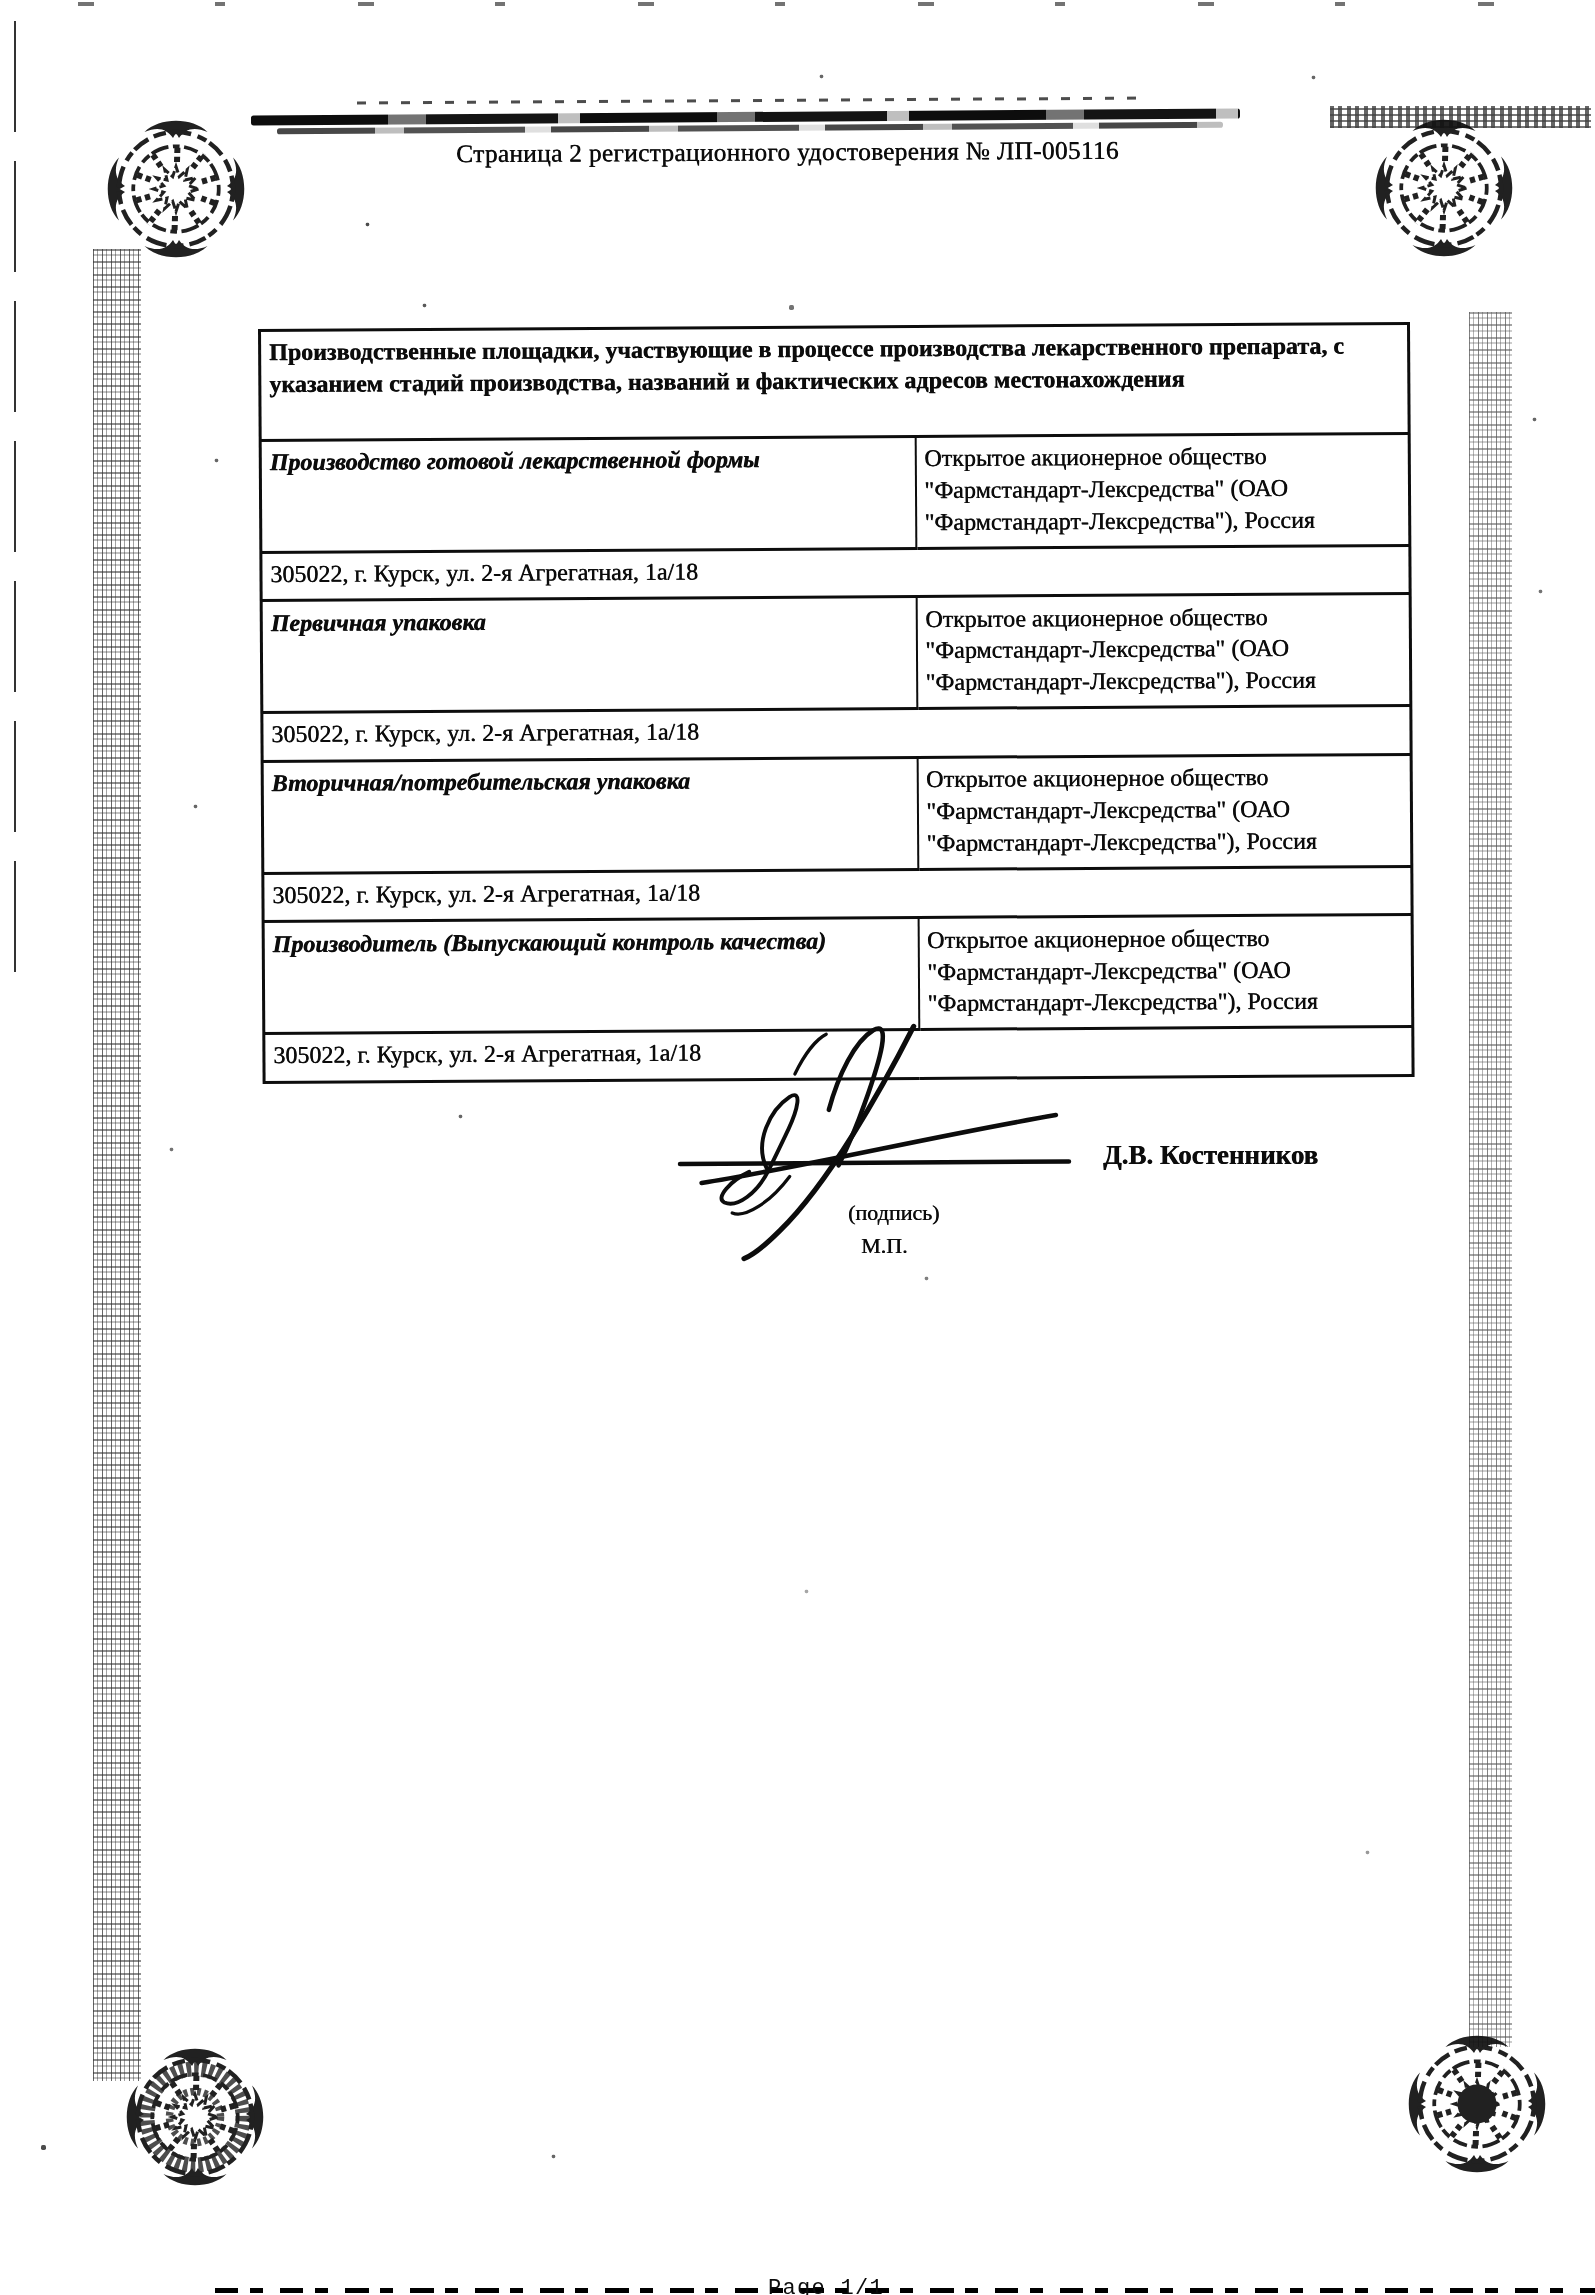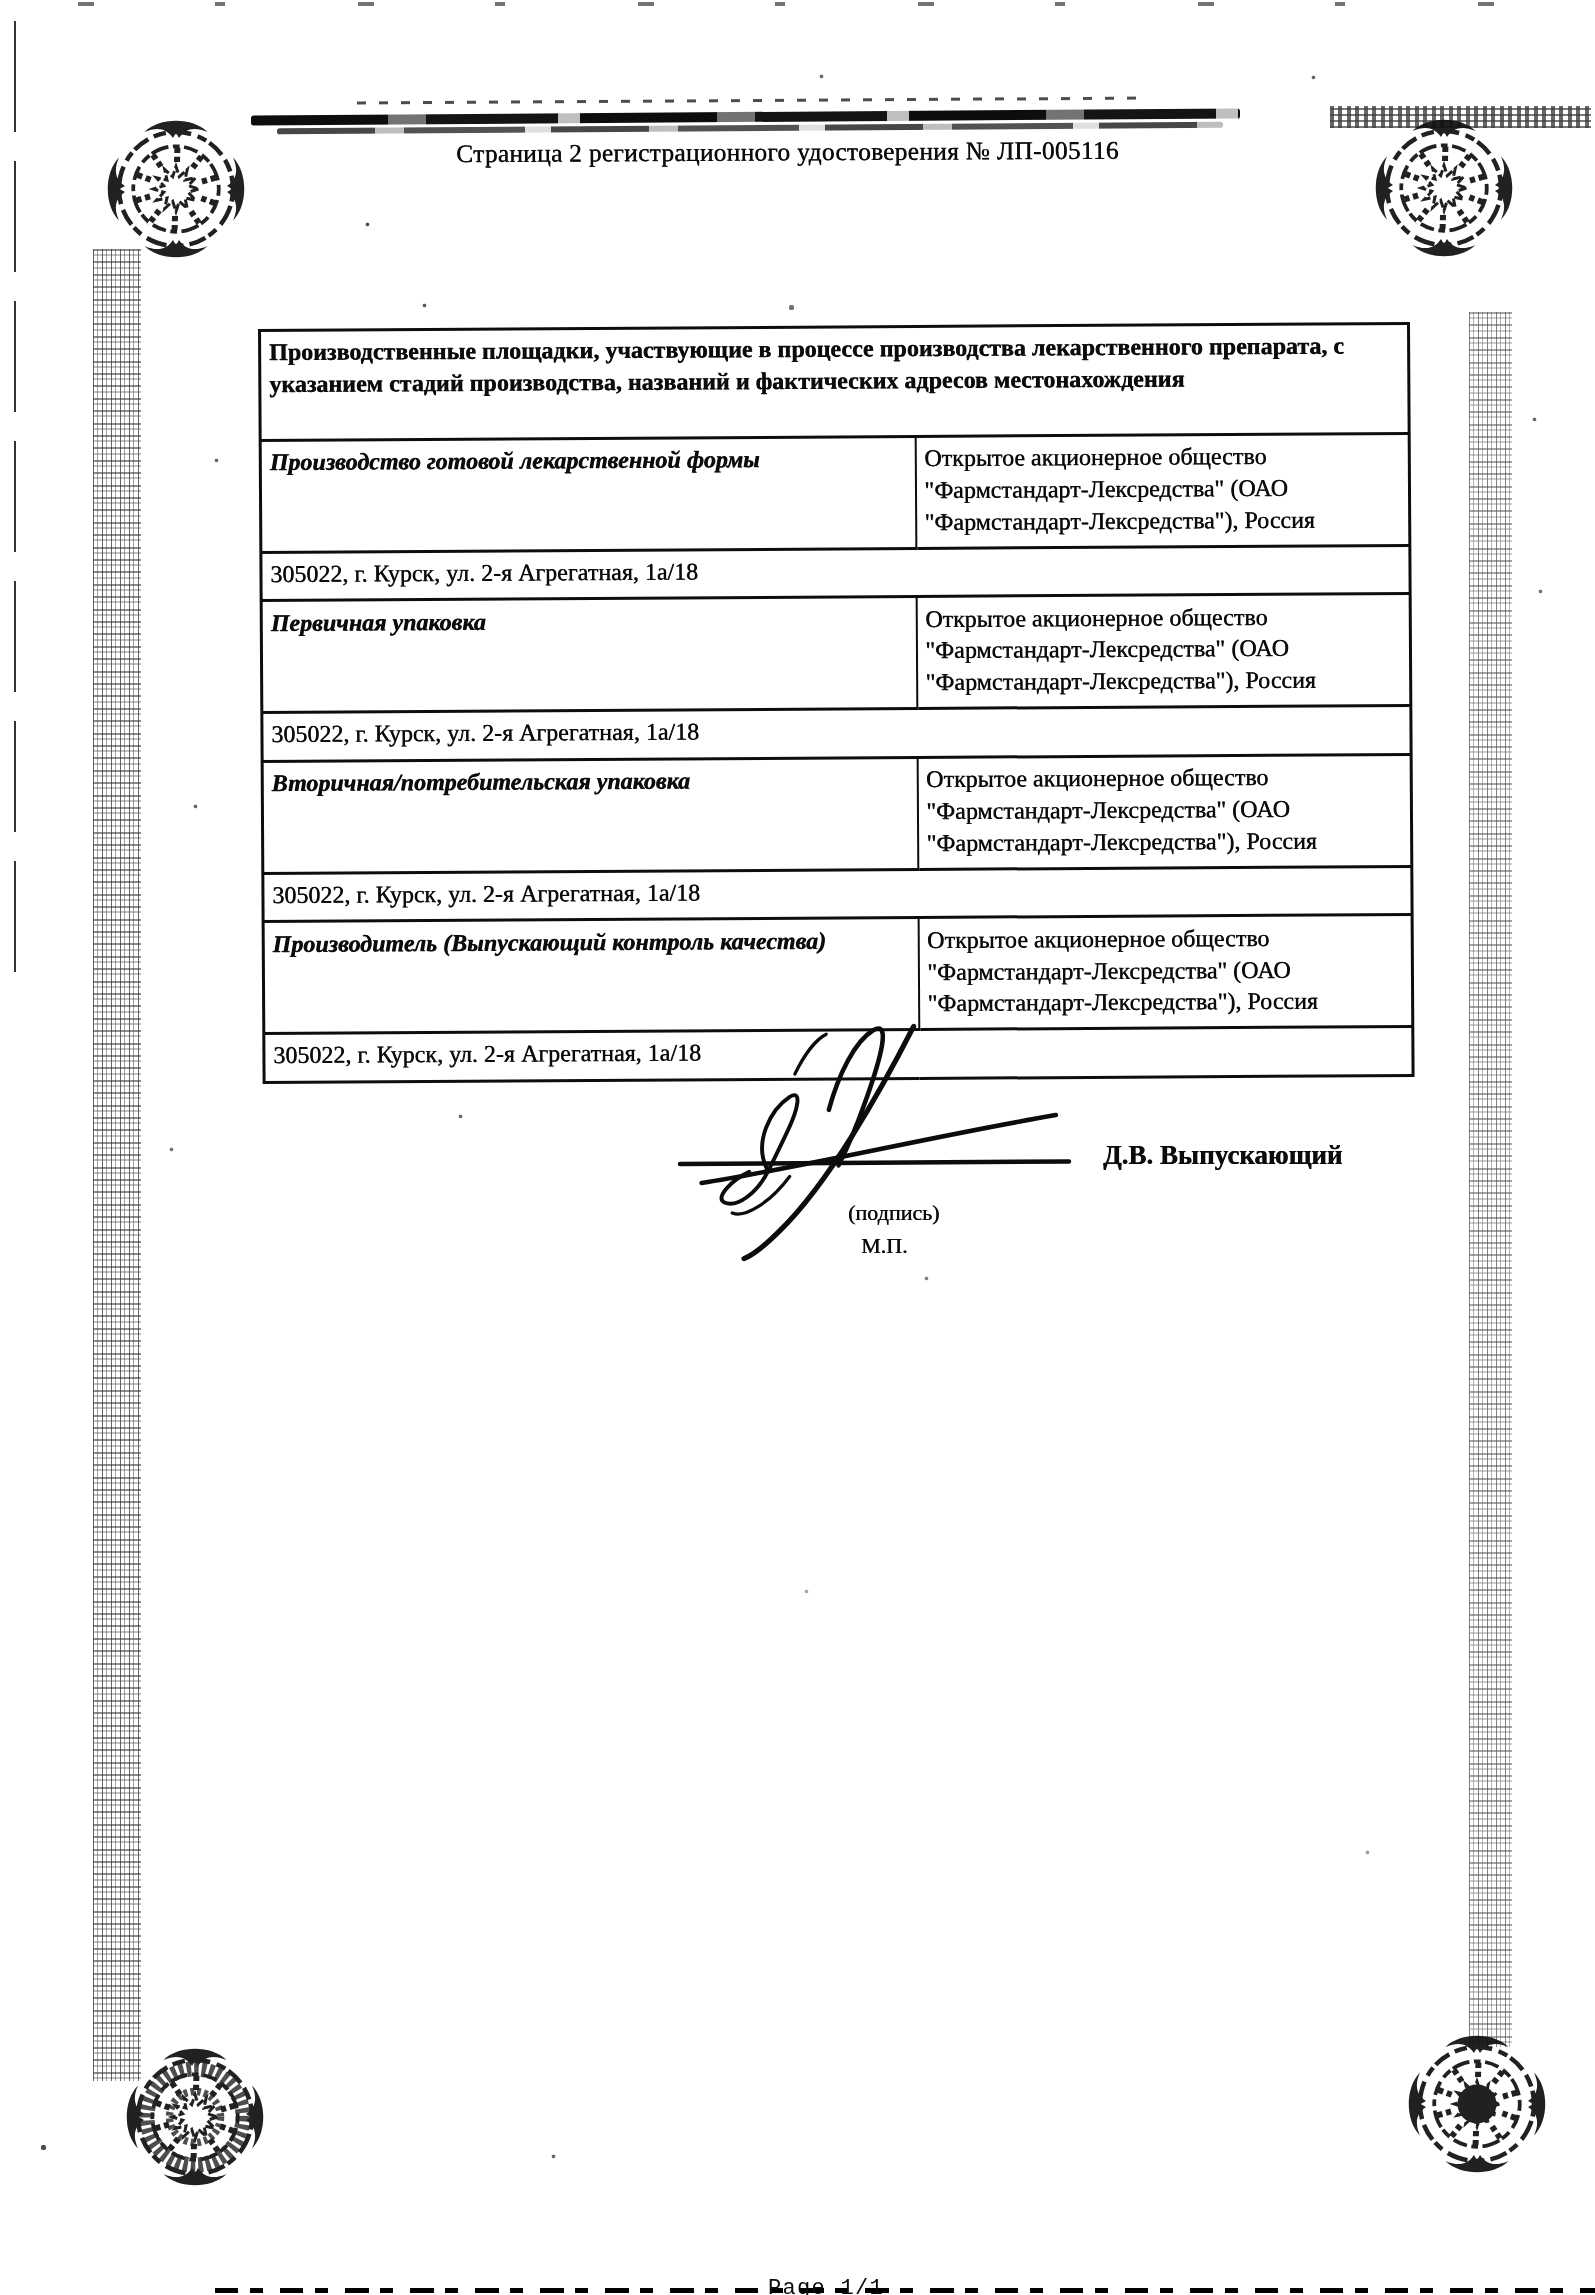--- a/index.html
+++ b/index.html
@@ -216,18 +216,18 @@
     <path stroke-width="7" d="M105,262 C260,238 470,188 648,158"></path>
     <path stroke-width="8" d="M430,22 C380,120 300,262 225,335 C205,355 185,372 170,378"></path>
     <path stroke-width="7" d="M300,150 C315,95 340,45 368,28 C396,12 380,70 355,140 C340,183 325,215 315,235"></path>
     <path stroke-width="6" d="M205,240 C185,200 210,150 240,130 C260,118 252,150 238,180 C226,205 215,228 208,242 C190,278 160,300 140,292 C125,285 150,258 178,245"></path>
     <path stroke-width="5" d="M240,252 C210,292 172,316 152,308"></path>
     <path stroke-width="5" d="M248,95 C262,66 280,42 296,34"></path>
   </svg>
 
   <div class="abs sig-caption ink">(подпись)</div>
   <div class="abs sig-seal ink">М.П.</div>
-  <div class="abs sig-name ink">Д.В. Выпускающий</div>
+  <div class="abs sig-name ink">Д.В. Костенников</div>
 
   <div class="abs footer-page">Page 1/1</div>
 
 </div>
 
 
 </body></html>

